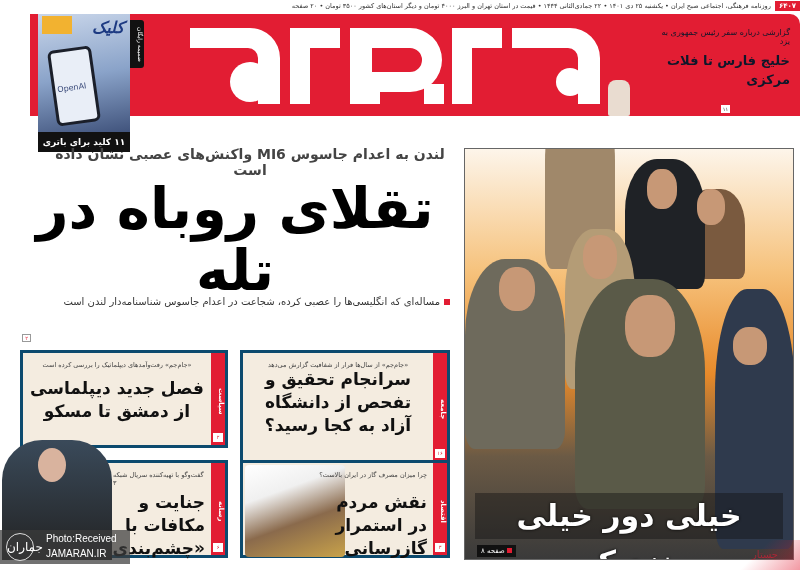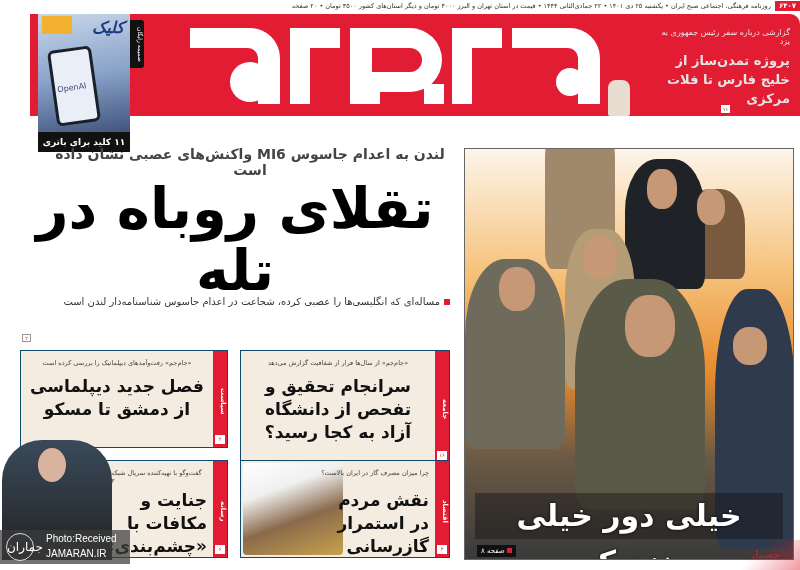--- a/index.html
+++ b/index.html
@@ -4,21 +4,21 @@
 <style>
   * { box-sizing: border-box; margin: 0; padding: 0; }
   html, body { width: 800px; height: 570px; overflow: hidden; background: #ffffff; }
   body { position: relative; font-family: "DejaVu Sans", sans-serif; direction: rtl; color: #111; }
 
   .topline { position: absolute; top: 0; left: 200px; right: 0; height: 12px; display: flex; align-items: center; justify-content: flex-start; gap: 4px; font-size: 6.5px; color: #333; white-space: nowrap; overflow: hidden; }
   .issue-badge { background: #e21d33; color: #fff; font-weight: bold; font-size: 7px; padding: 0 4px; height: 10px; line-height: 10px; }
 
   .masthead { position: absolute; top: 14px; left: 30px; right: 0; height: 102px; background: #e21d33; border-radius: 0 10px 0 0; overflow: hidden; }
   .logo { position: absolute; left: 160px; top: 6px; width: 410px; height: 92px; }
-  .mast-story { position: absolute; right: 10px; top: 14px; width: 140px; color: #e5e5e5; text-align: right; }
+  .mast-story { position: absolute; right: 10px; top: 14px; width: 140px; color: #0f172a; text-align: right; }
   .mast-kicker { font-size: 8px; margin-bottom: 6px; }
   .mast-title { font-size: 13px; font-weight: bold; line-height: 1.45; }
   .mast-page { position: absolute; right: 70px; bottom: 3px; width: 9px; height: 8px; background: #fff; color: #333; font-size: 5px; text-align: center; line-height: 8px; }
   .mast-hand { position: absolute; left: 578px; top: 66px; width: 22px; height: 36px; background: #e9dcd0; border-radius: 8px 8px 2px 2px; }
 
   .supp { position: absolute; top: 2px; left: 38px; width: 92px; height: 138px; background: linear-gradient(170deg,#c9d6ea 0%,#8aa3c9 45%,#2a3b65 100%); overflow: hidden; margin-top: 12px; }
   .supp-logo { position: absolute; top: 4px; right: 6px; color: #1d3a82; font-weight: bold; font-size: 16px; font-style: italic; }
   .supp-sticker { position: absolute; top: 2px; left: 4px; width: 30px; height: 18px; background: #f2b230; }
   .supp-phone { position: absolute; top: 34px; left: 14px; width: 44px; height: 76px; background: #e9eef7; border-radius: 6px; transform: rotate(-8deg); border: 3px solid #1b1f2a; }
   .supp-openai { position: absolute; top: 32px; left: 2px; font-size: 8px; color: #3a4a7a; font-family: "DejaVu Sans", sans-serif; direction: ltr; }
@@ -26,28 +26,28 @@
   .supp-tab { position: absolute; top: 20px; left: 130px; width: 14px; height: 48px; background: #111; color: #fff; font-size: 6px; writing-mode: vertical-rl; text-align: center; border-radius: 0 3px 3px 0; }
 
   .supertitle { position: absolute; top: 146px; left: 40px; width: 420px; text-align: center; font-size: 14px; font-weight: bold; color: #444; }
   .headline { position: absolute; top: 178px; left: 10px; width: 450px; text-align: center; font-size: 56px; font-weight: 900; color: #000; line-height: 1.1; letter-spacing: -1px; }
 
   .leads { position: absolute; top: 294px; left: 20px; width: 430px; display: flex; gap: 20px; }
   .lead { flex: 1; font-size: 10px; color: #333; line-height: 1.6; text-align: right; }
   .lead .sq { display: inline-block; width: 6px; height: 6px; background: #e21d33; margin-left: 4px; }
   .lead-page { position: absolute; top: 334px; left: 22px; width: 9px; height: 8px; border: 1px solid #999; font-size: 5px; text-align: center; line-height: 6px; color: #e21d33; }
 
-  .box { position: absolute; background: #f4ece0; border: 1px solid #0c4a6e; }
+  .box { position: absolute; background: #f4ece0; border: 3px solid #0c4a6e; }
   .box-tab { position: absolute; top: 0; right: 0; width: 14px; bottom: 0; background: #e21d33; color: #fff; font-size: 7px; writing-mode: vertical-rl; text-align: center; padding-top: 4px; font-weight: bold; }
   .box-pg { position: absolute; right: 2px; bottom: 3px; width: 10px; height: 9px; background: #fff; color: #e21d33; font-size: 5px; text-align: center; line-height: 9px; }
   .box-kicker { position: absolute; top: 8px; right: 20px; left: 6px; font-size: 6.5px; color: #444; text-align: center; }
   .box-title { position: absolute; right: 20px; left: 6px; font-size: 17px; font-weight: bold; color: #111; text-align: center; line-height: 1.35; }
 
   .box1 { left: 240px; top: 350px; width: 210px; height: 114px; padding-left: 32px; }
-  .box1 .box-title { top: 24px; }
+  .box1 .box-title { top: 15px; }
   .box2 { left: 20px; top: 350px; width: 208px; height: 98px; }
   .box2 .box-title { top: 24px; }
   .box3 { left: 240px; top: 460px; width: 210px; height: 98px; }
   .box3 .box-kicker { text-align: right; }
   .box3 .box-title { top: 28px; left: 90px; text-align: right; }
   .box4 { left: 20px; top: 460px; width: 208px; height: 98px; }
   .box4 .box-kicker { text-align: left; left: 90px; }
   .box4 .box-title { top: 28px; left: 80px; text-align: right; }
 
   .gas-img { position: absolute; left: 2px; top: 2px; width: 100px; height: 92px; background: linear-gradient(160deg,#fff 0%,#f0f0f0 30%,#8a6a4c 60%,#c8a24a 100%); border-radius: 4px; }
@@ -69,21 +69,21 @@
   .f6 { left: 110px; top: 130px; width: 130px; height: 230px; background: #5a5a48; }
   .f7 { left: 250px; top: 140px; width: 80px; height: 260px; background: #2f3a4d; }
   .face { position: absolute; border-radius: 45%; background: #c79876; }
   .poster-kicker { position: absolute; left: 50px; top: 272px; width: 240px; height: 20px; background: rgba(20,20,20,0.6); color: #fff; font-size: 9px; text-align: center; line-height: 20px; }
   .poster-title { position: absolute; left: 10px; right: 10px; color: #fff; font-weight: 900; text-align: center; text-shadow: 0 0 3px #000; background: rgba(20,20,20,0.45); }
   .pt1 { top: 298px; font-size: 30px; height: 44px; line-height: 44px; left: 50px; right: 50px; }
   .pt2 { top: 344px; font-size: 30px; height: 46px; line-height: 46px; }
   .poster-page { position: absolute; left: 12px; bottom: 2px; height: 12px; padding: 0 4px; background: #111; color: #fff; font-size: 7px; line-height: 12px; }
   .poster-page .sq { display: inline-block; width: 5px; height: 5px; background: #e21d33; margin-left: 2px; }
 
-  .watermark { position: absolute; right: 0; bottom: 0; width: 70px; height: 30px; background: linear-gradient(135deg, transparent 40%, rgba(226,29,51,0.45) 100%); color: rgba(226,29,51,0.6); font-size: 10px; text-align: center; line-height: 30px; font-weight: bold; }
+  .watermark { position: absolute; right: 0; bottom: 0; width: 70px; height: 30px; background: linear-gradient(135deg, transparent 40%, rgba(226,29,51,0.45) 100%); color: rgba(226,29,51,0.6); font-size: 10px; text-align: center; line-height: 30px; font-weight: normal; }
 </style>
 </head>
 <body>
 
 <div class="topline">
   <span class="issue-badge">۶۴۰۷</span>
   <span>روزنامه فرهنگی، اجتماعی صبح ایران • یکشنبه ۲۵ دی ۱۴۰۱ • ۲۲ جمادی‌الثانی ۱۴۴۴ • قیمت در استان تهران و البرز ۴۰۰۰ تومان و دیگر استان‌های کشور ۳۵۰۰ تومان • ۲۰ صفحه</span>
 </div>
 
 <div class="masthead">
@@ -95,21 +95,20 @@
       <path d="M160 8 h60 a32 32 0 0 1 0 64 h-30 v12 h-30 z M182 28 v24 h38 a12 12 0 0 0 0 -24 z"></path>
       <rect x="234" y="64" width="20" height="20"></rect>
       <path d="M262 8 h50 v20 h-30 v56 h-20 z"></path>
       <path d="M322 8 h58 a30 30 0 0 1 30 30 v46 h-22 v-46 a10 10 0 0 0 -10 -10 h-56 z"></path>
       <circle cx="380" cy="62" r="14"></circle>
     </g>
   </svg>
   <div class="mast-hand"></div>
   <div class="mast-story">
     <div class="mast-kicker">گزارشی درباره سفر رئیس جمهوری به یزد</div>
-    <div class="mast-title">پروژه تمدن‌ساز از</div>
     <div class="mast-title">خلیج فارس تا فلات مرکزی</div>
   </div>
   <div class="mast-page">۱۱</div>
 </div>
 
 <div class="supp">
   <div class="supp-sticker"></div>
   <div class="supp-logo">کلیک</div>
   <div class="supp-phone">
     <span class="supp-openai">OpenAI</span>

